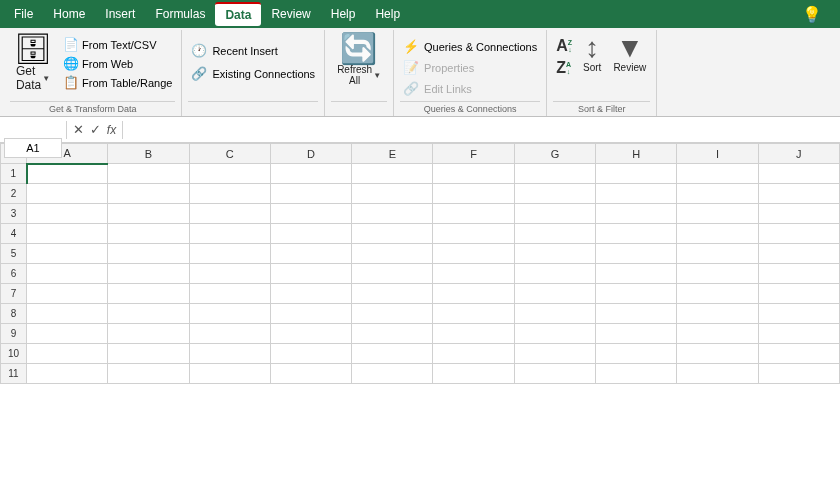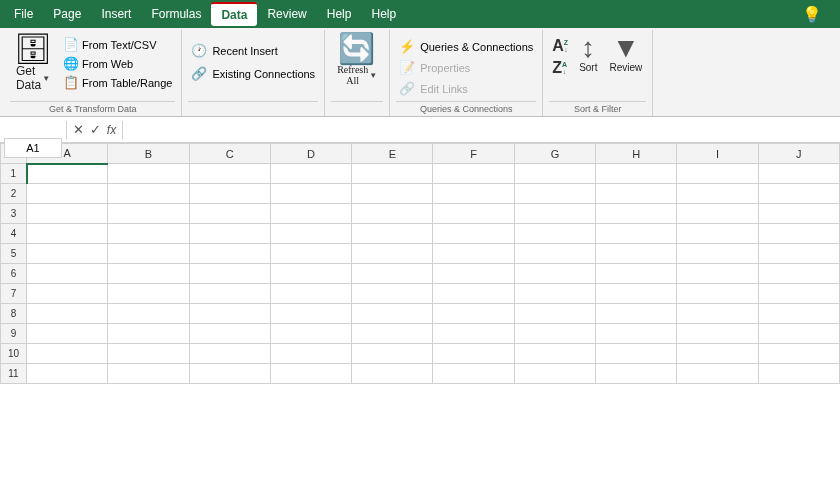--- a/index.html
+++ b/index.html
@@ -5,21 +5,21 @@
     * { margin: 0; padding: 0; box-sizing: border-box; }
     body { font-family: 'Segoe UI', Arial, sans-serif; font-size: 11px; background: #fff; width: 840px; height: 500px; overflow: hidden; }
     .menu-item { color: white; padding: 4px 10px; font-size: 12px; cursor: pointer; border-radius: 3px; }
     table { border-collapse: collapse; width: 100%; }
   </style>
 </head>
 <body>
 
 <div style="background:#217346; height:28px; display:flex; align-items:center; padding:0 4px;">
   <div class="menu-item">File</div>
-  <div class="menu-item">Page</div>
+  <div class="menu-item">Home</div>
   <div class="menu-item">Insert</div>
   <div class="menu-item">Formulas</div>
   <div class="menu-item" style="background:white; color:#217346; border-top:2px solid #cc0000; font-weight:600;">Data</div>
   <div class="menu-item">Review</div>
   <div class="menu-item">Help</div>
   <div class="menu-item">Help</div>
   <div style="margin-left:auto; display:flex; align-items:center; gap:6px; color:white; font-size:12px; padding-right:8px;">
     <span style="font-size:16px;">💡</span>
     <span style="font-size:12px;"></span>
   </div>
@@ -70,21 +70,21 @@
       </div>
     </div>
     <div style="text-align:center; font-size:9px; color:#666; padding:2px 0; border-top:1px solid #d0d0d0;">&nbsp;</div>
   </div>
 
   <div style="display:flex; flex-direction:column; padding:0 6px; border-right:1px solid #d0d0d0;">
     <div style="display:flex; align-items:flex-start; gap:4px; flex:1; padding-bottom:4px; padding-top:2px;">
       <div style="display:flex; flex-direction:column; align-items:center; cursor:pointer; padding:2px 6px; border-radius:3px; min-width:44px;">
         <div style="font-size:30px; line-height:1;">🔄</div>
         <div style="display:flex; align-items:center; gap:1px;">
-          <span style="font-size:10px; color:#222; text-align:center;font-family:Liberation Serif, serif;">Refresh<br>All</span>
+          <span style="font-size:10px; color:#222; text-align:center;">Refresh<br>All</span>
           <span style="font-size:8px; color:#444;">▼</span>
         </div>
       </div>
     </div>
     <div style="text-align:center; font-size:9px; color:#666; padding:2px 0; border-top:1px solid #d0d0d0;">&nbsp;</div>
   </div>
 
   <div style="display:flex; flex-direction:column; padding:0 6px; border-right:1px solid #d0d0d0;">
     <div style="display:flex; align-items:flex-start; gap:4px; flex:1; padding-bottom:4px; padding-top:8px;">
       <div style="display:flex; flex-direction:column; gap:4px;">

